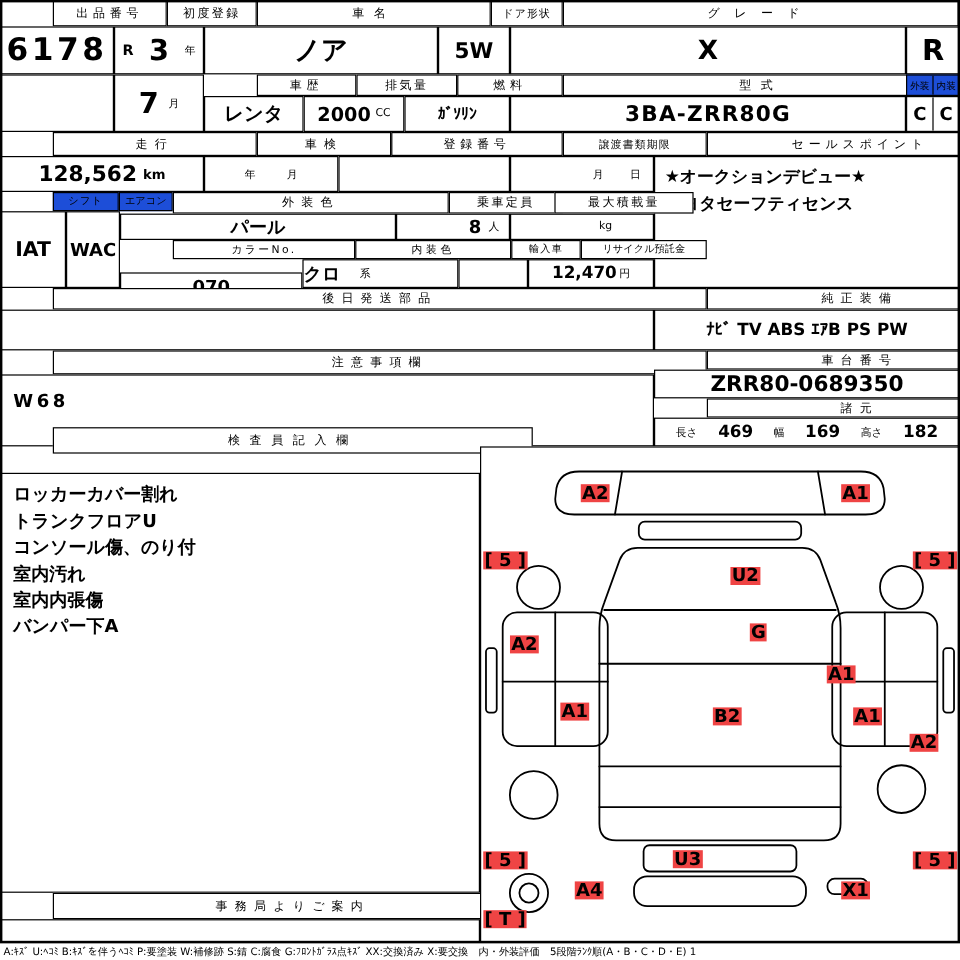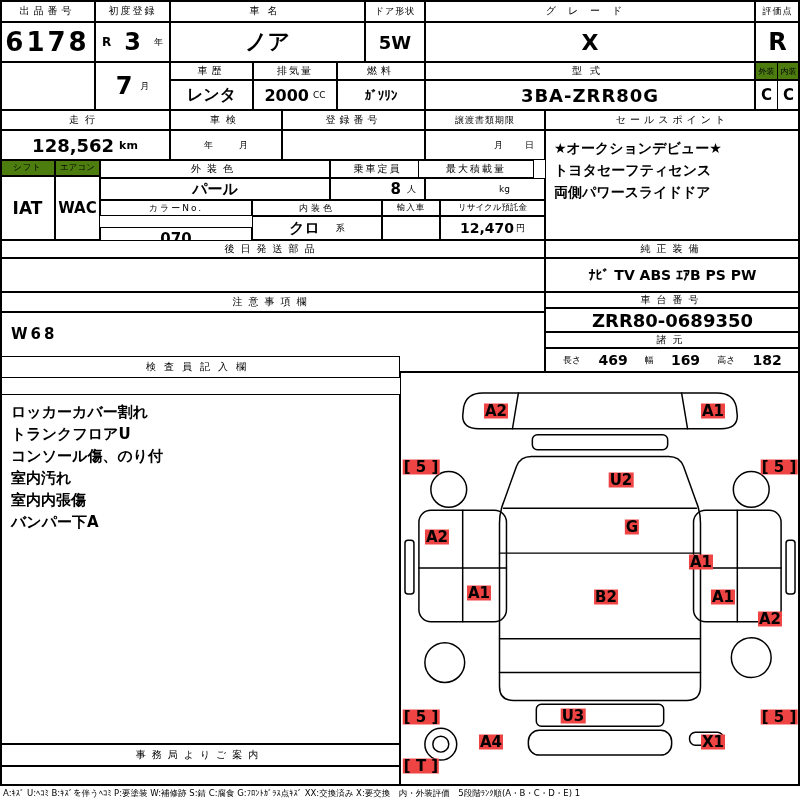--- a/index.html
+++ b/index.html
@@ -1,21 +1,21 @@
 <!DOCTYPE html>
 <html><head>
 <meta charset="utf-8">
 <style>
   html,body{margin:0;padding:0;}
   body{width:800px;height:800px;position:relative;background:#fff;color:#000;
        font-family:"DejaVu Sans","Liberation Sans",sans-serif;}
   .cell{position:absolute;border:1px solid #000;background:#fff;box-sizing:border-box;overflow:hidden;}
-  .lbl{display:flex;align-items:center;justify-content:center;font-size:10px;}
+  .lbl{display:flex;align-items:center;justify-content:center;font-size:10px;margin-left:44px;}
   .val{display:flex;align-items:center;justify-content:center;font-weight:bold;}
-  .gray{background:#4d7c0f;}
+  .gray{background:#1d4ed8;}
   .marker{position:absolute;transform:translate(-50%,-50%);font-weight:bold;font-size:15px;
           background:#ef4444;padding:0 1px;line-height:1;white-space:nowrap;}
   .sp-line{font-weight:bold;font-size:14px;line-height:22px;white-space:nowrap;}
   .note-line{font-weight:bold;font-size:15px;line-height:22px;white-space:nowrap;}
   .spec-l{font-size:9px;}
   .spec-v{font-size:14px;font-weight:bold;}
   #frame{position:absolute;left:0;top:0;width:800px;height:786px;border:2px solid #000;box-sizing:border-box;pointer-events:none;}
   #footer{position:absolute;left:3px;top:788px;width:794px;font-size:8.5px;white-space:nowrap;}
 </style>
 </head>
@@ -81,21 +81,20 @@
     <span>月</span>
   </div>
   <div class="cell" style="left:282px;top:130px;width:143px;height:30px"></div>
   <div class="cell" style="left:425px;top:130px;width:120px;height:30px;display:flex;align-items:center;justify-content:flex-end;gap:22px;padding-right:10px;font-size:9px">
     <span>月</span>
     <span>日</span>
   </div>
   <div class="cell" style="left:545px;top:130px;width:255px;height:110px;padding:6px 8px">
     <div class="sp-line">★オークションデビュー★</div>
     <div class="sp-line">トヨタセーフティセンス</div>
-    <div class="sp-line">両側パワースライドドア</div>
   </div>
 
   <div class="cell lbl gray" style="left:0;top:160px;width:55px;height:16px;font-size:8.5px;letter-spacing:1px">シフト</div>
   <div class="cell lbl gray" style="left:55px;top:160px;width:45px;height:16px;font-size:8.5px">エアコン</div>
   <div class="cell val" style="left:0;top:176px;width:55px;height:64px;font-size:17px">IAT</div>
   <div class="cell val" style="left:55px;top:176px;width:45px;height:64px;font-size:15px">WAC</div>
 
   <div class="cell lbl" style="left:100px;top:160px;width:230px;height:18px;letter-spacing:6px">外装色</div>
   <div class="cell lbl" style="left:330px;top:160px;width:95px;height:18px;letter-spacing:2px">乗車定員</div>
   <div class="cell lbl" style="left:418px;top:160px;width:116px;height:18px;letter-spacing:2px">最大積載量</div>
@@ -106,21 +105,21 @@
   </div>
   <div class="cell" style="left:425px;top:178px;width:120px;height:22px;display:flex;align-items:center;justify-content:flex-end;padding-right:34px">
     <span style="font-size:9px">kg</span>
   </div>
 
   <div class="cell lbl" style="left:100px;top:200px;width:152px;height:16px;font-size:9px;letter-spacing:2px">カラーNo.</div>
   <div class="cell lbl" style="left:252px;top:200px;width:130px;height:16px;font-size:9px;letter-spacing:3px">内装色</div>
   <div class="cell lbl" style="left:382px;top:200px;width:58px;height:16px;font-size:8.5px;letter-spacing:1px">輸入車</div>
   <div class="cell lbl" style="left:440px;top:200px;width:105px;height:16px;font-size:8.5px">リサイクル預託金</div>
   <div class="cell val" style="left:100px;top:227px;width:152px;height:24px;font-size:15px">070</div>
-  <div class="cell" style="left:252px;top:216px;width:130px;height:24px;display:flex;align-items:center;justify-content:center;gap:16px">
+  <div class="cell" style="left:252px;top:216px;width:130px;height:24px;display:flex;align-items:center;gap:16px">
     <span style="font-size:15px;font-weight:bold">クロ</span>
     <span style="font-size:9px">系</span>
   </div>
   <div class="cell" style="left:382px;top:216px;width:58px;height:24px"></div>
   <div class="cell" style="left:440px;top:216px;width:105px;height:24px;display:flex;align-items:center;justify-content:center;gap:2px">
     <span style="font-size:14px;font-weight:bold">12,470</span>
     <span style="font-size:9px">円</span>
   </div>
 
   <div class="cell lbl" style="left:0;top:240px;width:545px;height:18px;letter-spacing:6px">後日発送部品</div>

